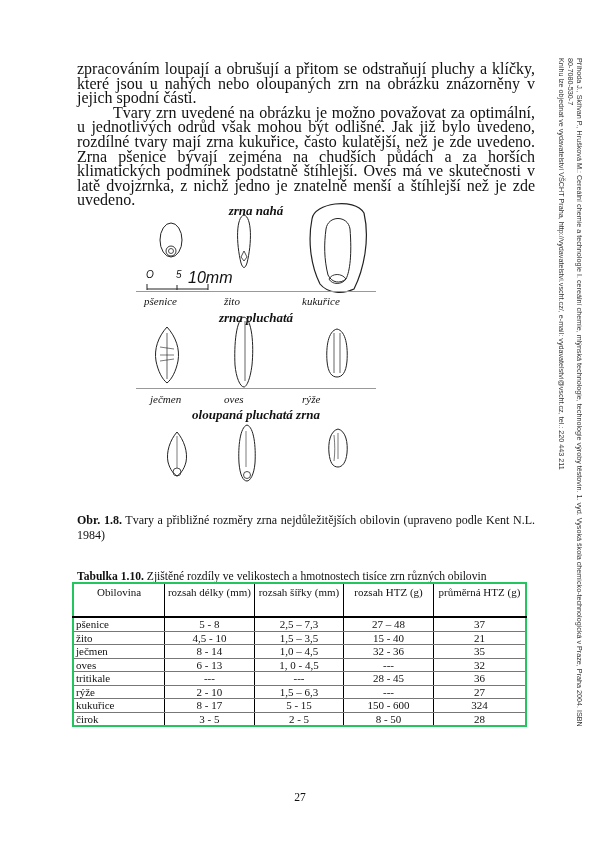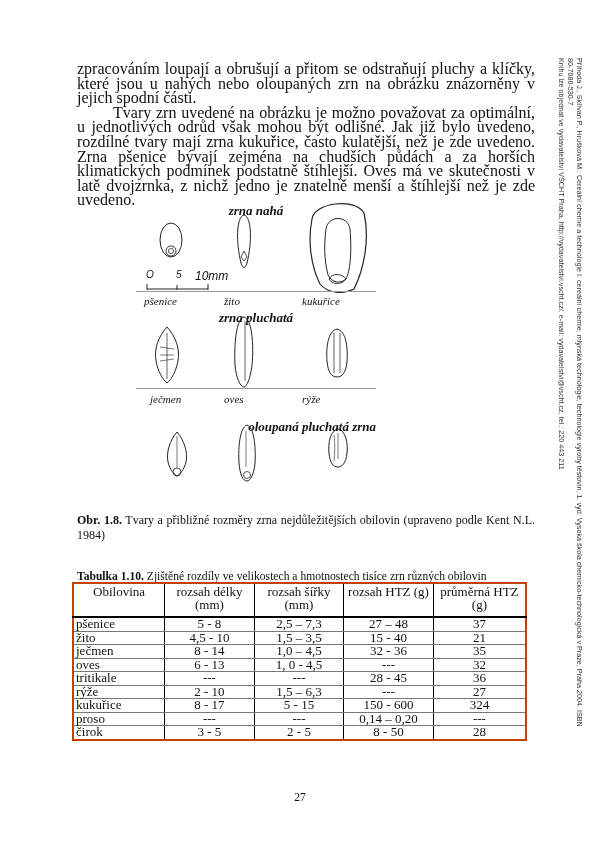--- a/index.html
+++ b/index.html
@@ -40,22 +40,22 @@
     }
     .caption b { font-weight: bold; }
 
     .table-title {
       position: absolute; left: 77px; top: 570px; font-size: 11.6px; line-height: 13px;
     }
     .table-title b { font-weight: bold; }
 
     table.data {
       position: absolute; left: 72px; top: 582px; width: 455px;
-      border-collapse: collapse; border: 2px solid #c2410c;
-      font-size: 13px; line-height: 12.5px; padding-left: 34px;
+      border-collapse: collapse; border: 2px solid #22c55e;
+      font-size: 11px; line-height: 12.5px; padding-left: 34px;
     }
     table.data th {
       font-weight: normal; border: 1.5px solid #000; padding: 2px 2px; text-align: center;
       vertical-align: top; height: 28px;
     }
     table.data td {
       border-left: 1.5px solid #000; border-right: 1.5px solid #000;
       border-top: 1px solid #777; border-bottom: 1px solid #777;
       padding: 0 2px; text-align: center; height: 12px;
     }
@@ -97,21 +97,21 @@
     </svg>
 
     <svg class="grain" style="left:168px; top:4px;" width="66" height="95" viewBox="0 0 66 95">
       <path d="M8 20 C10 4 50 -2 60 14 C66 40 60 70 50 90 C40 95 24 95 16 85 C6 65 4 40 8 20 Z" fill="none" stroke="#222" stroke-width="1.2"></path>
       <path d="M22 30 C24 16 44 16 46 30 C48 55 46 72 42 80 C36 85 28 84 24 76 C20 60 20 45 22 30 Z" fill="none" stroke="#222" stroke-width="1"></path>
       <path d="M25 80 C28 74 38 74 42 80 C38 86 28 86 25 80 Z" fill="none" stroke="#222" stroke-width="0.9"></path>
     </svg>
 
     <div class="fig-label" style="left:10px; top:74px; font-family:'Liberation Sans',sans-serif; font-size:10px;">O</div>
     <div class="fig-label" style="left:40px; top:74px; font-family:'Liberation Sans',sans-serif; font-size:10px;">5</div>
-    <div class="fig-label" style="left:59px; top:74px; font-family:'Liberation Sans',sans-serif; font-size:12px;">10mm</div>
+    <div class="fig-label" style="left:52px; top:74px; font-family:'Liberation Sans',sans-serif; font-size:16px;">10mm</div>
     <svg class="grain" style="left:10px; top:88px;" width="70" height="8" viewBox="0 0 70 8">
       <line x1="1" y1="6" x2="62" y2="6" stroke="#222" stroke-width="1"></line>
       <line x1="1" y1="1" x2="1" y2="7" stroke="#222" stroke-width="1"></line>
       <line x1="31" y1="2" x2="31" y2="7" stroke="#222" stroke-width="1"></line>
       <line x1="62" y1="1" x2="62" y2="7" stroke="#222" stroke-width="1"></line>
     </svg>
 
     <div class="fig-sep" style="top:96px;"></div>
     <div class="fig-label" style="left:8px; top:100px;">pšenice</div>
     <div class="fig-label" style="left:88px; top:100px;">žito</div>
@@ -133,21 +133,21 @@
     <svg class="grain" style="left:188px; top:132px;" width="26" height="52" viewBox="0 0 26 52">
       <path d="M13 2 C22 4 24 20 23 34 C22 46 18 50 13 50 C8 50 4 46 3 34 C2 20 4 4 13 2 Z" fill="none" stroke="#222" stroke-width="1"></path>
       <path d="M10 6 L10 46 M16 6 L16 46" stroke="#222" stroke-width="0.7"></path>
     </svg>
 
     <div class="fig-sep" style="top:193px;"></div>
     <div class="fig-label" style="left:14px; top:198px;">ječmen</div>
     <div class="fig-label" style="left:88px; top:198px;">oves</div>
     <div class="fig-label" style="left:166px; top:198px;">rýže</div>
 
-    <div class="fig-title" style="top:224px;text-align:right;">oloupaná pluchatá zrna</div>
+    <div class="fig-title" style="top:212px;">oloupaná pluchatá zrna</div>
 
     <svg class="grain" style="left:28px; top:235px;" width="26" height="50" viewBox="0 0 26 50">
       <path d="M13 2 C20 10 24 22 22 32 C20 40 16 44 13 46 C10 44 6 40 4 32 C2 22 6 10 13 2 Z" fill="none" stroke="#222" stroke-width="1"></path>
       <path d="M13 6 L13 38" stroke="#222" stroke-width="0.6"></path>
       <circle cx="13" cy="42" r="4" fill="none" stroke="#222" stroke-width="0.8"></circle>
     </svg>
     <svg class="grain" style="left:100px; top:228px;" width="22" height="60" viewBox="0 0 22 60">
       <path d="M11 2 C18 4 20 24 19 40 C18 52 14 58 11 58 C7 58 4 52 3 40 C2 24 4 4 11 2 Z" fill="none" stroke="#222" stroke-width="1"></path>
       <path d="M10 8 L10 44" stroke="#222" stroke-width="0.6"></path>
       <circle cx="11" cy="52" r="3.5" fill="none" stroke="#222" stroke-width="0.8"></circle>
@@ -227,27 +227,20 @@
         <td>27</td>
       </tr>
       <tr>
         <td class="first">kukuřice</td>
         <td>8 - 17</td>
         <td>5 - 15</td>
         <td>150 - 600</td>
         <td>324</td>
       </tr>
       <tr>
-        <td class="first">proso</td>
-        <td>---</td>
-        <td>---</td>
-        <td>0,14 – 0,20</td>
-        <td>---</td>
-      </tr>
-      <tr>
         <td class="first">čirok</td>
         <td>3 - 5</td>
         <td>2 - 5</td>
         <td>8 - 50</td>
         <td>28</td>
       </tr>
     </tbody>
   </table>
 
   <div class="page-number">27</div>

